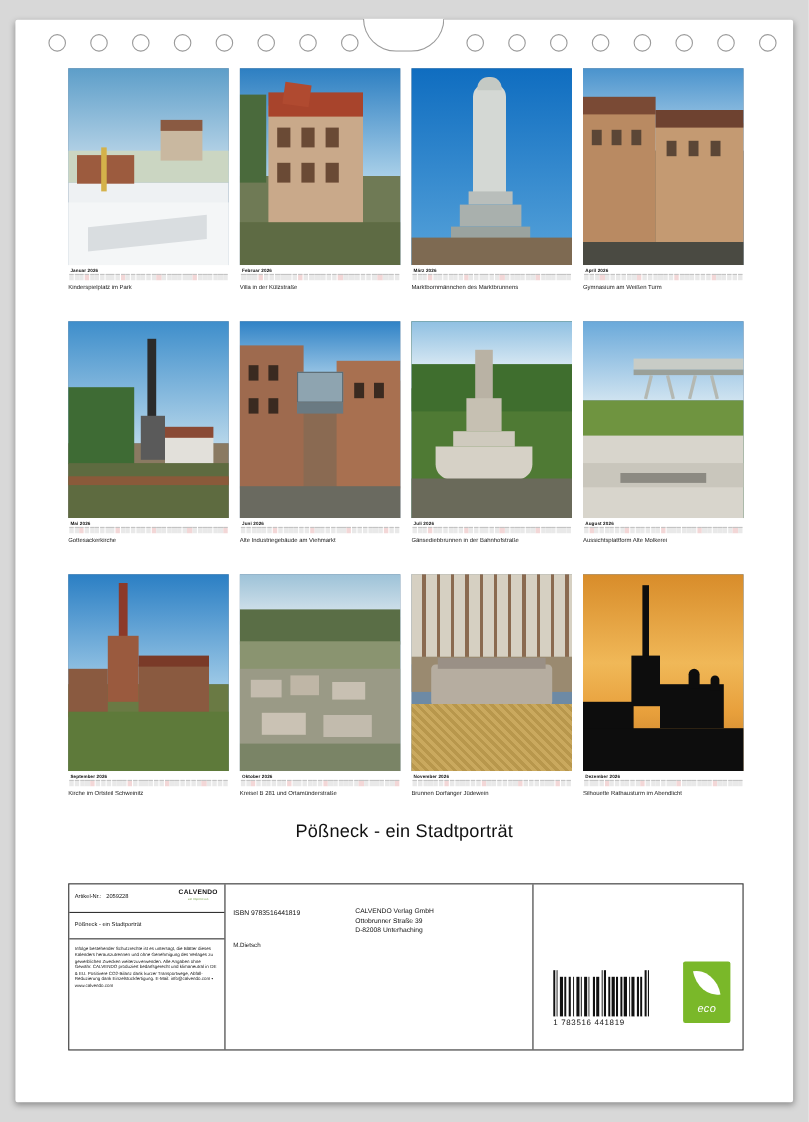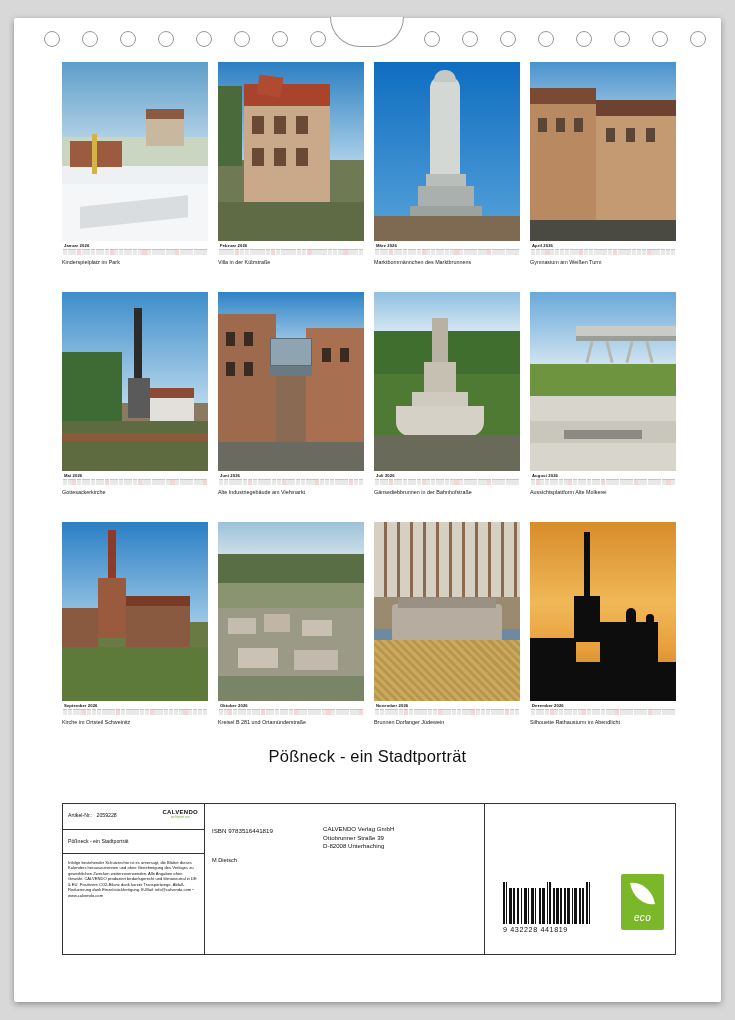--- a/index.html
+++ b/index.html
@@ -1040,21 +1040,21 @@
           <div class="bar short" style="width:3px"></div>
             <div class="bar" style="width:2px;background:#fff"></div>
           <div class="bar short" style="width:1.5px"></div>
             <div class="bar" style="width:1px;background:#fff"></div>
           <div class="bar short" style="width:2px"></div>
             <div class="bar" style="width:2.5px;background:#fff"></div>
           <div class="bar" style="width:1.5px"></div>
             <div class="bar" style="width:1px;background:#fff"></div>
           <div class="bar" style="width:1.5px"></div>
         </div>
-        <div class="barnum">9 432228 441819</div>
+        <div class="barnum">1 783516 441819</div>
       </div>
       <div class="ecobadge">
         <div class="leaf"></div>
         <div class="ecotext">eco</div>
       </div>
     </div>
 
   </div>
 
 </div>

